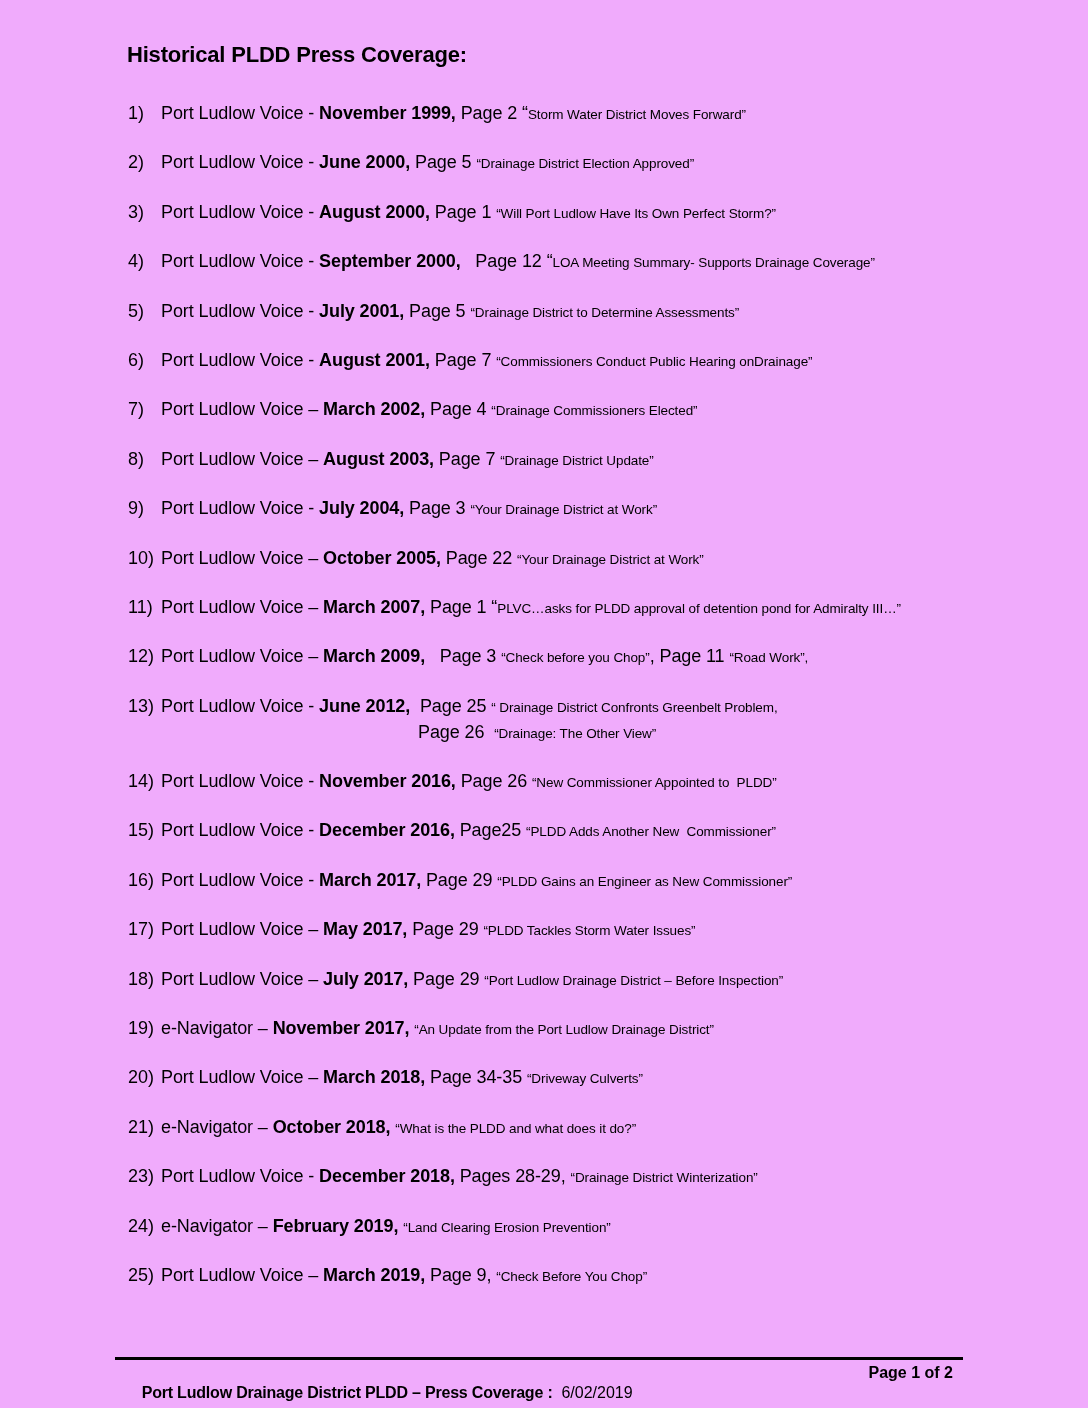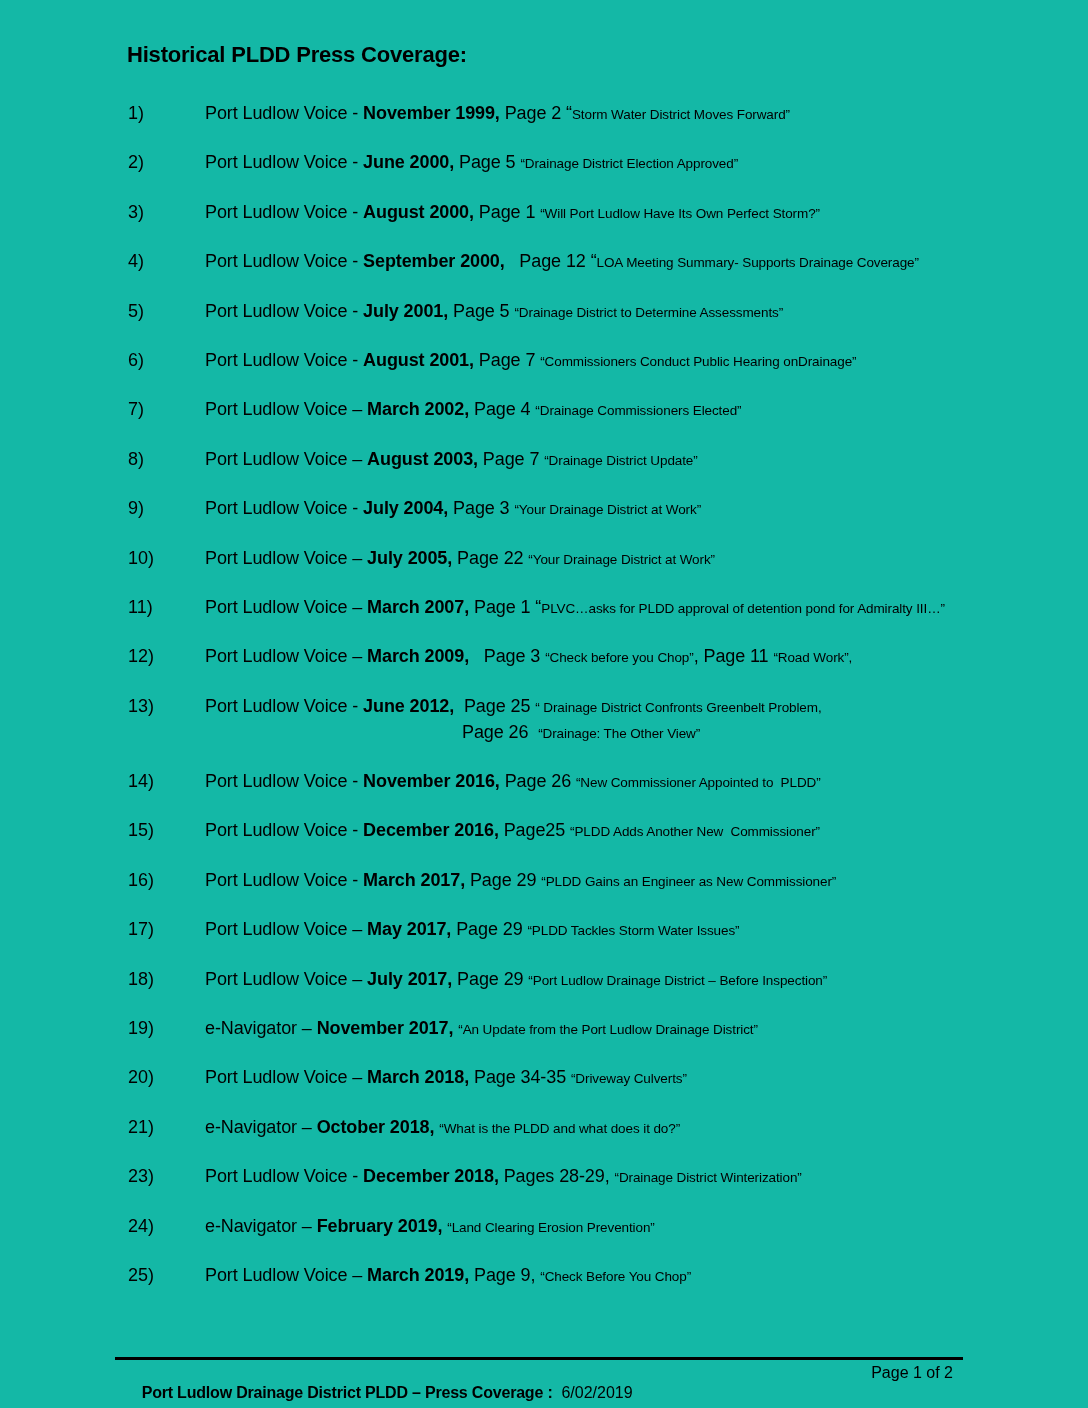--- a/index.html
+++ b/index.html
@@ -1,19 +1,19 @@
 <!DOCTYPE html>
 <html><head>
 <meta charset="utf-8">
 <style>
   html,body{margin:0;padding:0;background:#e8e8e8;}
   .page{
     position:relative;
     width:1088px;height:1408px;
-    background:#14b8a6;
+    background:#f0abfc;
     font-family:"Liberation Sans", sans-serif;
     color:#000;
     overflow:hidden;
     margin:0 auto;
   }
   .doc-title{
     position:absolute;
     left:127px;top:42px;
     margin:0;
     font-size:22px;
@@ -29,21 +29,21 @@
     display:flex;
     margin-bottom:23.4px;
   }
   .num{
     flex:none;
     width:33px;
     font-size:18px;
     line-height:24px;
     white-space:pre;
   }
-  .content{flex:1;margin-left:44px;}
+  .content{flex:1;}
   .line{
     line-height:24px;
     font-size:18px;
     white-space:pre;
     letter-spacing:-0.1px;
   }
   .rn{font-size:18px;}
   .rb{font-size:18px;font-weight:700;}
   .rq{font-size:13.5px;letter-spacing:-0.1px;}
   .footer-rule{
@@ -58,21 +58,21 @@
     width:848px;
     display:flex;
     justify-content:space-between;
     align-items:baseline;
     font-size:16px;
     line-height:20px;
   }
   .footer-left{white-space:pre;}
   .footer-label{font-weight:700;letter-spacing:-0.2px;}
   .footer-date{font-weight:400;}
-  .footer-page{font-weight:400;padding-right:10px;}
+  .footer-page{font-weight:700;padding-right:10px;}
 </style>
 </head>
 <body>
 
 <div class="page">
 
   <h1 class="doc-title">Historical PLDD Press Coverage:</h1>
 
   <div class="press-list" id="press-list">
       <div class="item">
@@ -125,21 +125,21 @@
       </div>
       <div class="item">
         <span class="num">9)</span>
         <div class="content">
           <div class="line"><span class="rn">Port Ludlow Voice - </span><span class="rb">July 2004,</span><span class="rn"> Page 3 </span><span class="rq">“Your Drainage District at Work”</span></div>
         </div>
       </div>
       <div class="item">
         <span class="num">10)</span>
         <div class="content">
-          <div class="line"><span class="rn">Port Ludlow Voice – </span><span class="rb">July 2005,</span><span class="rn"> Page 22 </span><span class="rq">“Your Drainage District at Work”</span></div>
+          <div class="line"><span class="rn">Port Ludlow Voice – </span><span class="rb">October 2005,</span><span class="rn"> Page 22 </span><span class="rq">“Your Drainage District at Work”</span></div>
         </div>
       </div>
       <div class="item">
         <span class="num">11)</span>
         <div class="content">
           <div class="line"><span class="rn">Port Ludlow Voice – </span><span class="rb">March 2007,</span><span class="rn"> Page 1 “</span><span class="rq">PLVC…asks for PLDD approval of detention pond for Admiralty III…”</span></div>
         </div>
       </div>
       <div class="item">
         <span class="num">12)</span>

